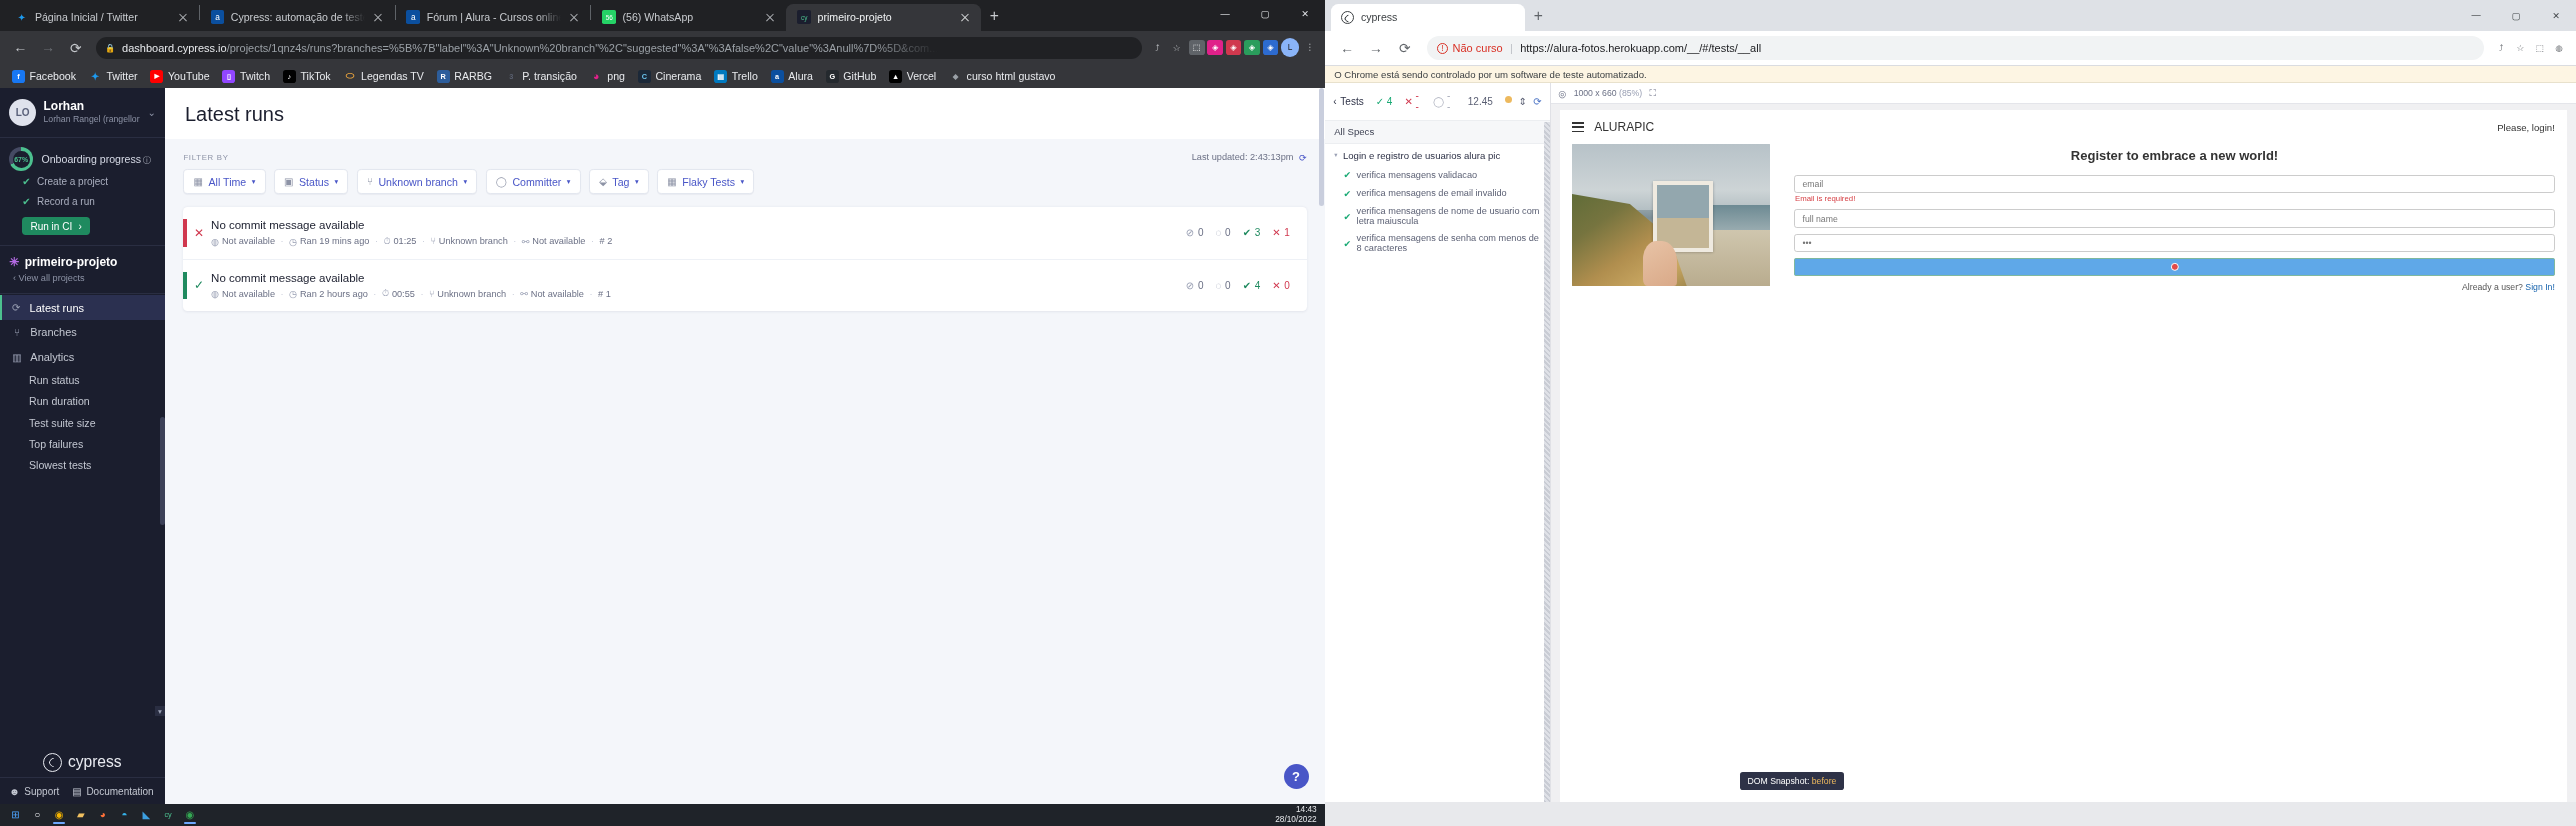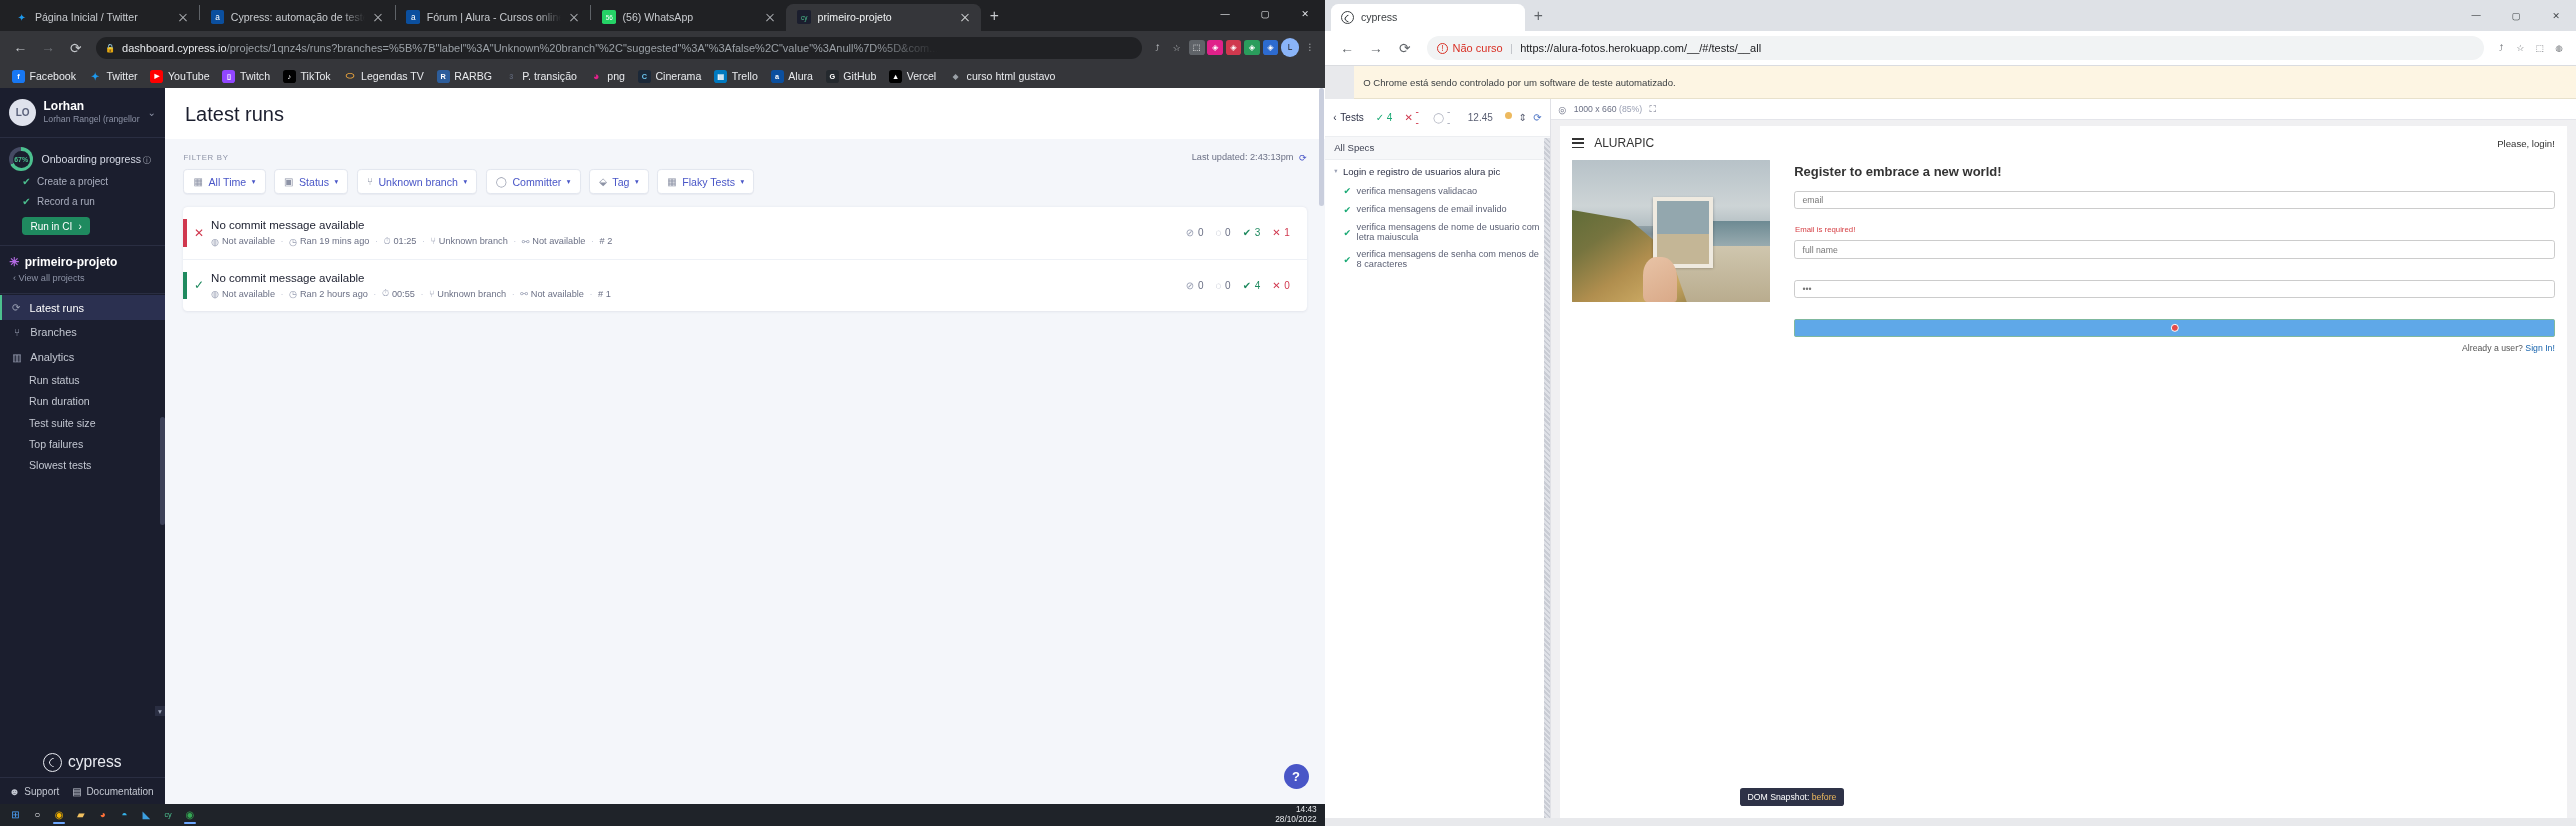--- a/index.html
+++ b/index.html
@@ -165,22 +165,22 @@
                border-bottom: 0.9px solid #dadce0; }
   .r-navbtn { width: 26px; height: 26px; border-radius: 50%; display: flex; align-items: center;
               justify-content: center; color: #5f6368; font-size: 13.8px; flex: none; }
   .r-omnibox { flex: 1; height: 24px; background: #f1f3f4; border-radius: 12px; display: flex;
                align-items: center; padding: 0 10px; gap: 7.3px; margin: 0 6.4px; font-size: 11px; color: #5f6368; }
   .r-warn { color: #d93025; display: flex; align-items: center; gap: 4.6px; white-space: nowrap; }
   .r-warn .wico { width: 11px; height: 11px; border-radius: 50%; border: 1.3px solid #d93025;
                   font-size: 8.3px; display: flex; align-items: center; justify-content: center; }
   .r-divider { color: #bdc1c6; }
   .r-url { color: #202124; white-space: nowrap; overflow: hidden; }
-  .autobar { height: 33px; background: #fdf5e3; border-bottom: 0.9px solid #e8e1cc; display: flex;
-             align-items: center; padding: 0 9.2px; font-size: 9.6px; color: #3c4043; margin-left: 29px; }
+  .autobar { height: 17px; background: #fdf5e3; border-bottom: 0.9px solid #e8e1cc; display: flex;
+             align-items: center; padding: 0 9.2px; font-size: 9.6px; color: #3c4043; }
 
   
   .r-content { display: flex; height: calc(826px - 31px - 35px - 17.4px - 24px); background: #f5f5f7; }
   .r-specs { width: 226px; background: #fff; flex: none; display: flex; flex-direction: column;
              border-right: 0.9px solid #e0e1e6; position: relative; }
   .r-spechead { display: flex; align-items: center; gap: 12px; padding: 7.3px 8.3px; border-bottom: 0.9px solid #eceef1; font-size: 10px; }
   .r-backtests { color: #2e3247; display: flex; align-items: center; gap: 3.7px; }
   .r-stat { display: flex; align-items: center; gap: 2.8px; font-size: 10px; }
   .r-pass { color: #19a974; } .r-fail { color: #d0384e; } .r-pend { color: #a6aab8; }
   .r-time { color: #5a5f73; margin-left: 3.7px; }
@@ -220,23 +220,23 @@
   .photo .beach { position:absolute; left:52%; top:60%; right:0; bottom:0;
     background: linear-gradient(to bottom,#cfc6ae,#b9ac8e); }
   .photo .cliff { position:absolute; left:-4%; top:34%; width:72%; bottom:0;
     background: linear-gradient(145deg,#5d6b37 0%,#76743f 28%,#b08e4e 55%,#caa862 78%,#8f7a44 100%);
     clip-path: polygon(0 0,46% 12%,74% 48%,86% 100%,0 100%); }
   .photo .frame { position:absolute; left:41%; top:26%; width:30%; height:50%;
     border: 4.6px solid #efeae0; box-shadow: 0 0.9px 2.8px rgba(0,0,0,.3); background: linear-gradient(to bottom,#93a7ae 0 52%,#c4b696 52% 100%); }
   .photo .hand { position:absolute; left:36%; bottom:0; width:17%; height:32%;
     background: linear-gradient(150deg,#e8c3a6,#d9a988); border-radius: 40% 45% 10% 14%; }
   .form-col { flex: 1; padding-top: 3.7px; min-width: 0; }
-  .app-h2 { font-size: 13px; font-weight: bold; color: #333; margin-bottom: 12px; }
+  .app-h2 { font-size: 13px; font-weight: bold; color: #333; text-align: center; margin-bottom: 12px; }
   .app-inp { height: 18.4px; border: 0.9px solid #ccc; border-radius: 2.8px; display: flex; align-items: center;
-             padding: 0 7.3px; font-size: 8.7px; color: #777; margin-bottom: 21px; }
+             padding: 0 7.3px; font-size: 8.7px; color: #777; margin-bottom: 6px; }
   .app-err { font-size: 7.8px; color: #d64045; margin: -5.5px 0 6.4px 0.9px; }
   .app-btn { height: 17.4px; background: #5fa8e8; border: 1.4px solid #7fb89e; border-radius: 1.8px;
              display: flex; align-items: center; justify-content: center; position: relative; }
   .cursor-dot { width: 8.3px; height: 8.3px; border-radius: 50%; background: #e34a4a;
                 border: 1.4px solid #fff; position: absolute; left: 50%; top: 50%; transform: translate(-50%,-50%); }
   .app-already { font-size: 8.7px; color: #555; margin-top: 6.4px; text-align: right; }
   .app-already a { color: #1763ad; }
   .domsnap { position: absolute; left: 180px; bottom: 12px; background: #2e3247; color: #fff; font-size: 8.7px;
              padding: 3.7px 7.3px; border-radius: 2.8px; }
   .domsnap em { color: #edb95e; font-style: normal; }

